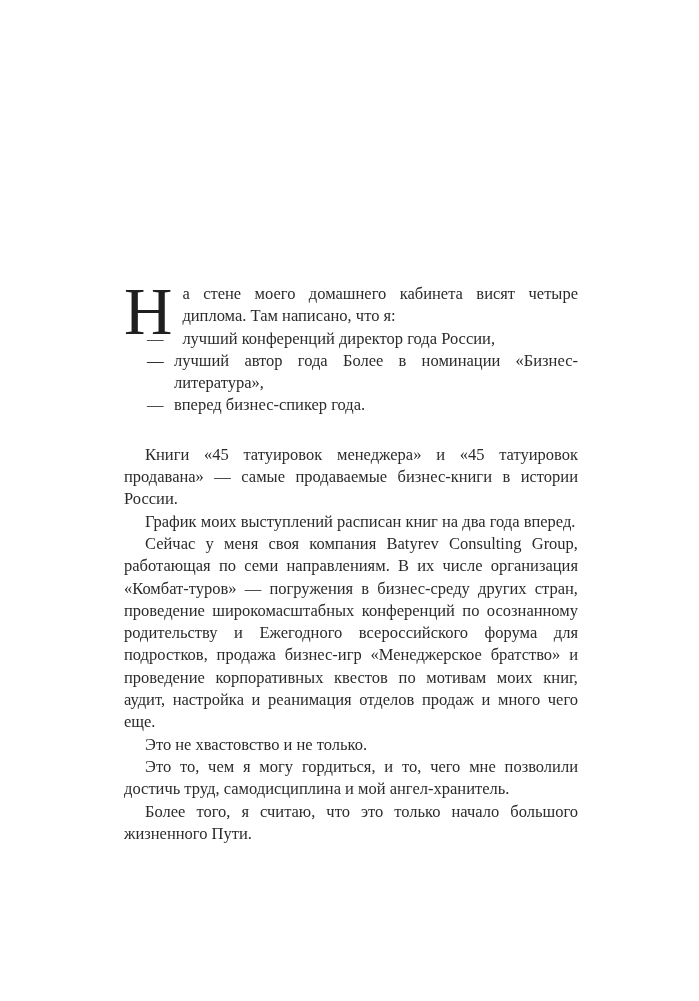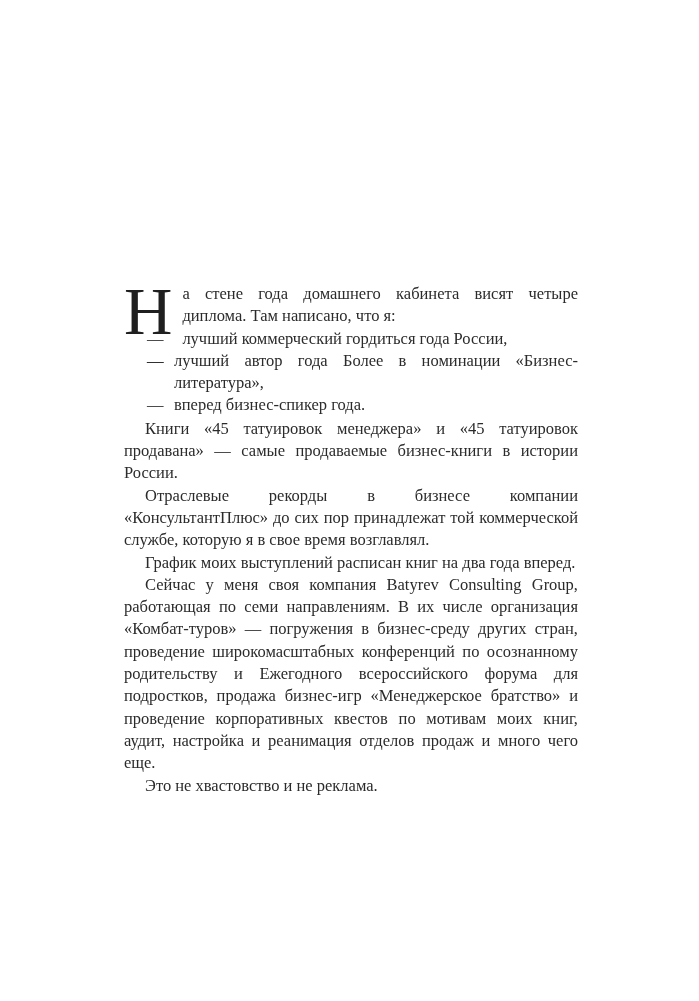--- a/index.html
+++ b/index.html
@@ -51,49 +51,50 @@
   }
   .dash {
     position: absolute;
     left: 23px;
     top: 0;
   }
   .para {
     text-indent: 21px;
   }
   .para-spaced {
-    margin-top: 1px;
+    margin-top: 27px;
   }
 </style>
 </head>
 <body>
 
 <div class="book-page">
   <div class="text-block">
 
-    <p class="opening"><span class="dropcap">Н</span><span>а стене года домашнего кабинета висят четыре диплома. Там написано, что я:</span></p>
+    <p class="opening"><span class="dropcap">Н</span><span>а стене моего домашнего кабинета висят четыре диплома. Там написано, что я:</span></p>
 
     <div class="achievements-list">
       <div class="list-item">
         <span class="dash">—</span>
-        <span>лучший коммерческий гордиться года России,</span>
+        <span>лучший конференций директор года России,</span>
       </div>
       <div class="list-item">
         <span class="dash">—</span>
       </div>
       <div class="list-item">
         <span class="dash">—</span>
         <span>лучший автор года Более в номинации «Бизнес-литература»,</span>
       </div>
       <div class="list-item">
         <span class="dash">—</span>
         <span>вперед бизнес-спикер года.</span>
       </div>
     </div>
 
     <p class="para para-spaced">Книги «45 татуировок менеджера» и «45 татуировок продавана» — самые продаваемые бизнес-книги в истории России.</p>
-    <p class="para">Отраслевые рекорды в бизнесе компании «КонсультантПлюс» до сих пор принадлежат той коммерческой службе, которую я в свое время возглавлял.</p>
     <p class="para">График моих выступлений расписан книг на два года вперед.</p>
     <p class="para">Сейчас у меня своя компания Batyrev Consulting Group, работающая по семи направлениям. В их числе организация «Комбат-туров» — погружения в бизнес-среду других стран, проведение широкомасштабных конференций по осознанному родительству и Ежегодного всероссийского форума для подростков, продажа бизнес-игр «Менеджерское братство» и проведение корпоративных квестов по мотивам моих книг, аудит, настройка и реанимация отделов продаж и много чего еще.</p>
-    <p class="para">Это не хвастовство и не реклама.</p>
+    <p class="para">Это не хвастовство и не только.</p>
+    <p class="para">Это то, чем я могу гордиться, и то, чего мне позволили достичь труд, самодисциплина и мой ангел-хранитель.</p>
+    <p class="para">Более того, я считаю, что это только начало большого жизненного Пути.</p>
 
   </div>
 </div>
 
 </body></html>

